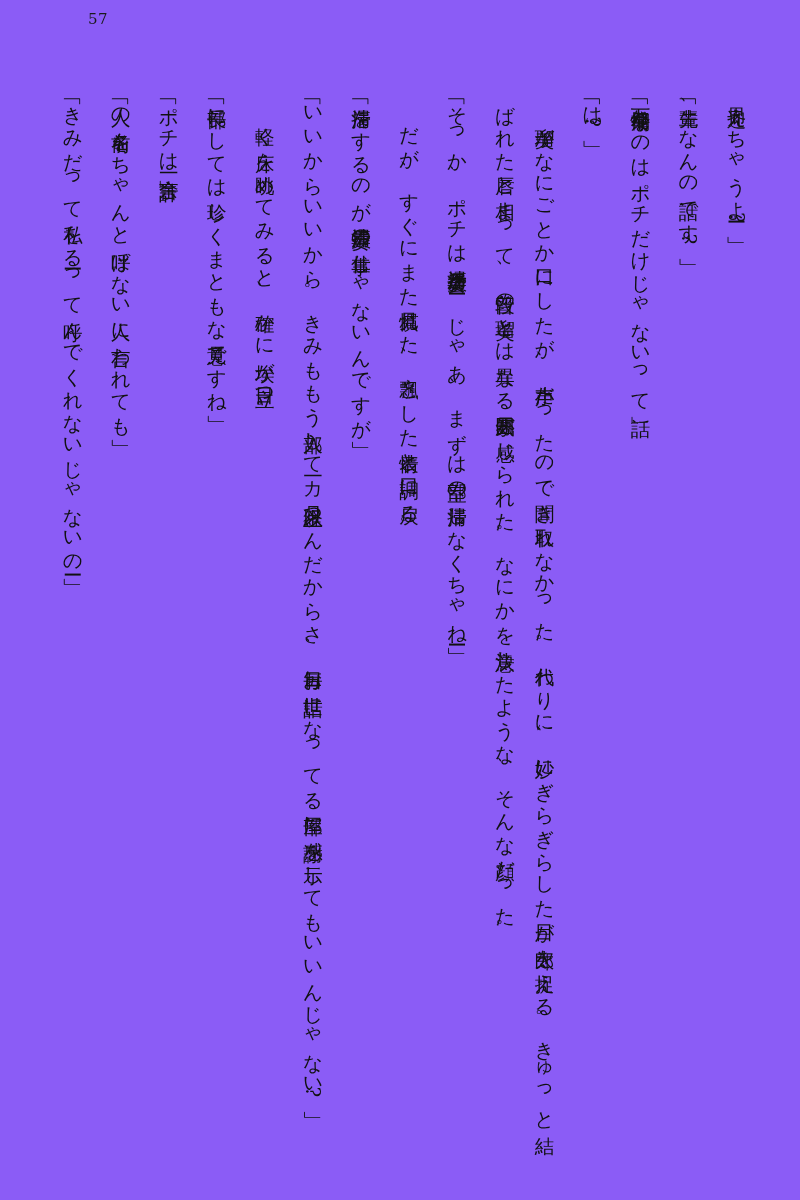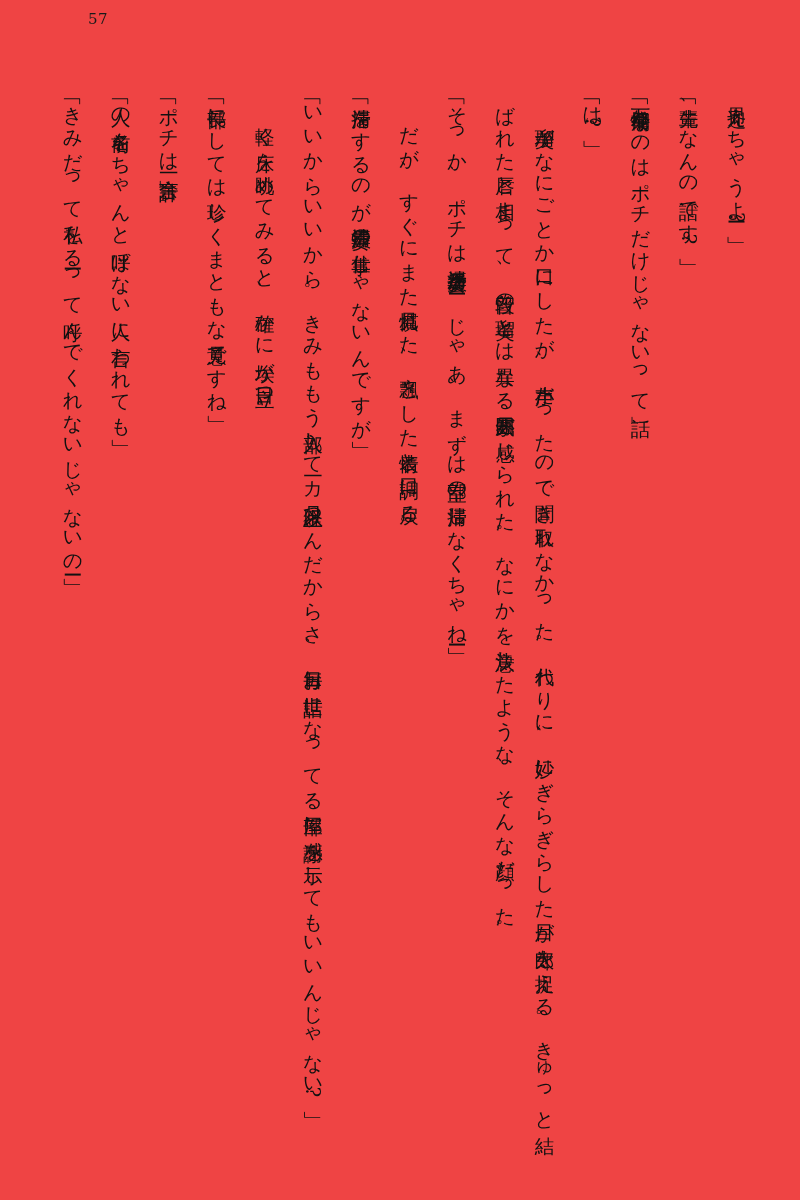--- a/index.html
+++ b/index.html
@@ -4,21 +4,21 @@
 <style>
   html, body {
     margin: 0;
     padding: 0;
     background: #ffffff;
   }
   .page {
     position: relative;
     width: 800px;
     height: 1200px;
-    background: #ef4444;
+    background: #8b5cf6;
     overflow: hidden;
     font-family: "DejaVu Serif", "Liberation Serif", serif;
     color: #111111;
   }
   .page-number {
     position: absolute;
     top: 10px;
     left: 88px;
     font-size: 15px;
     font-family: "DejaVu Serif", "Liberation Serif", serif;

